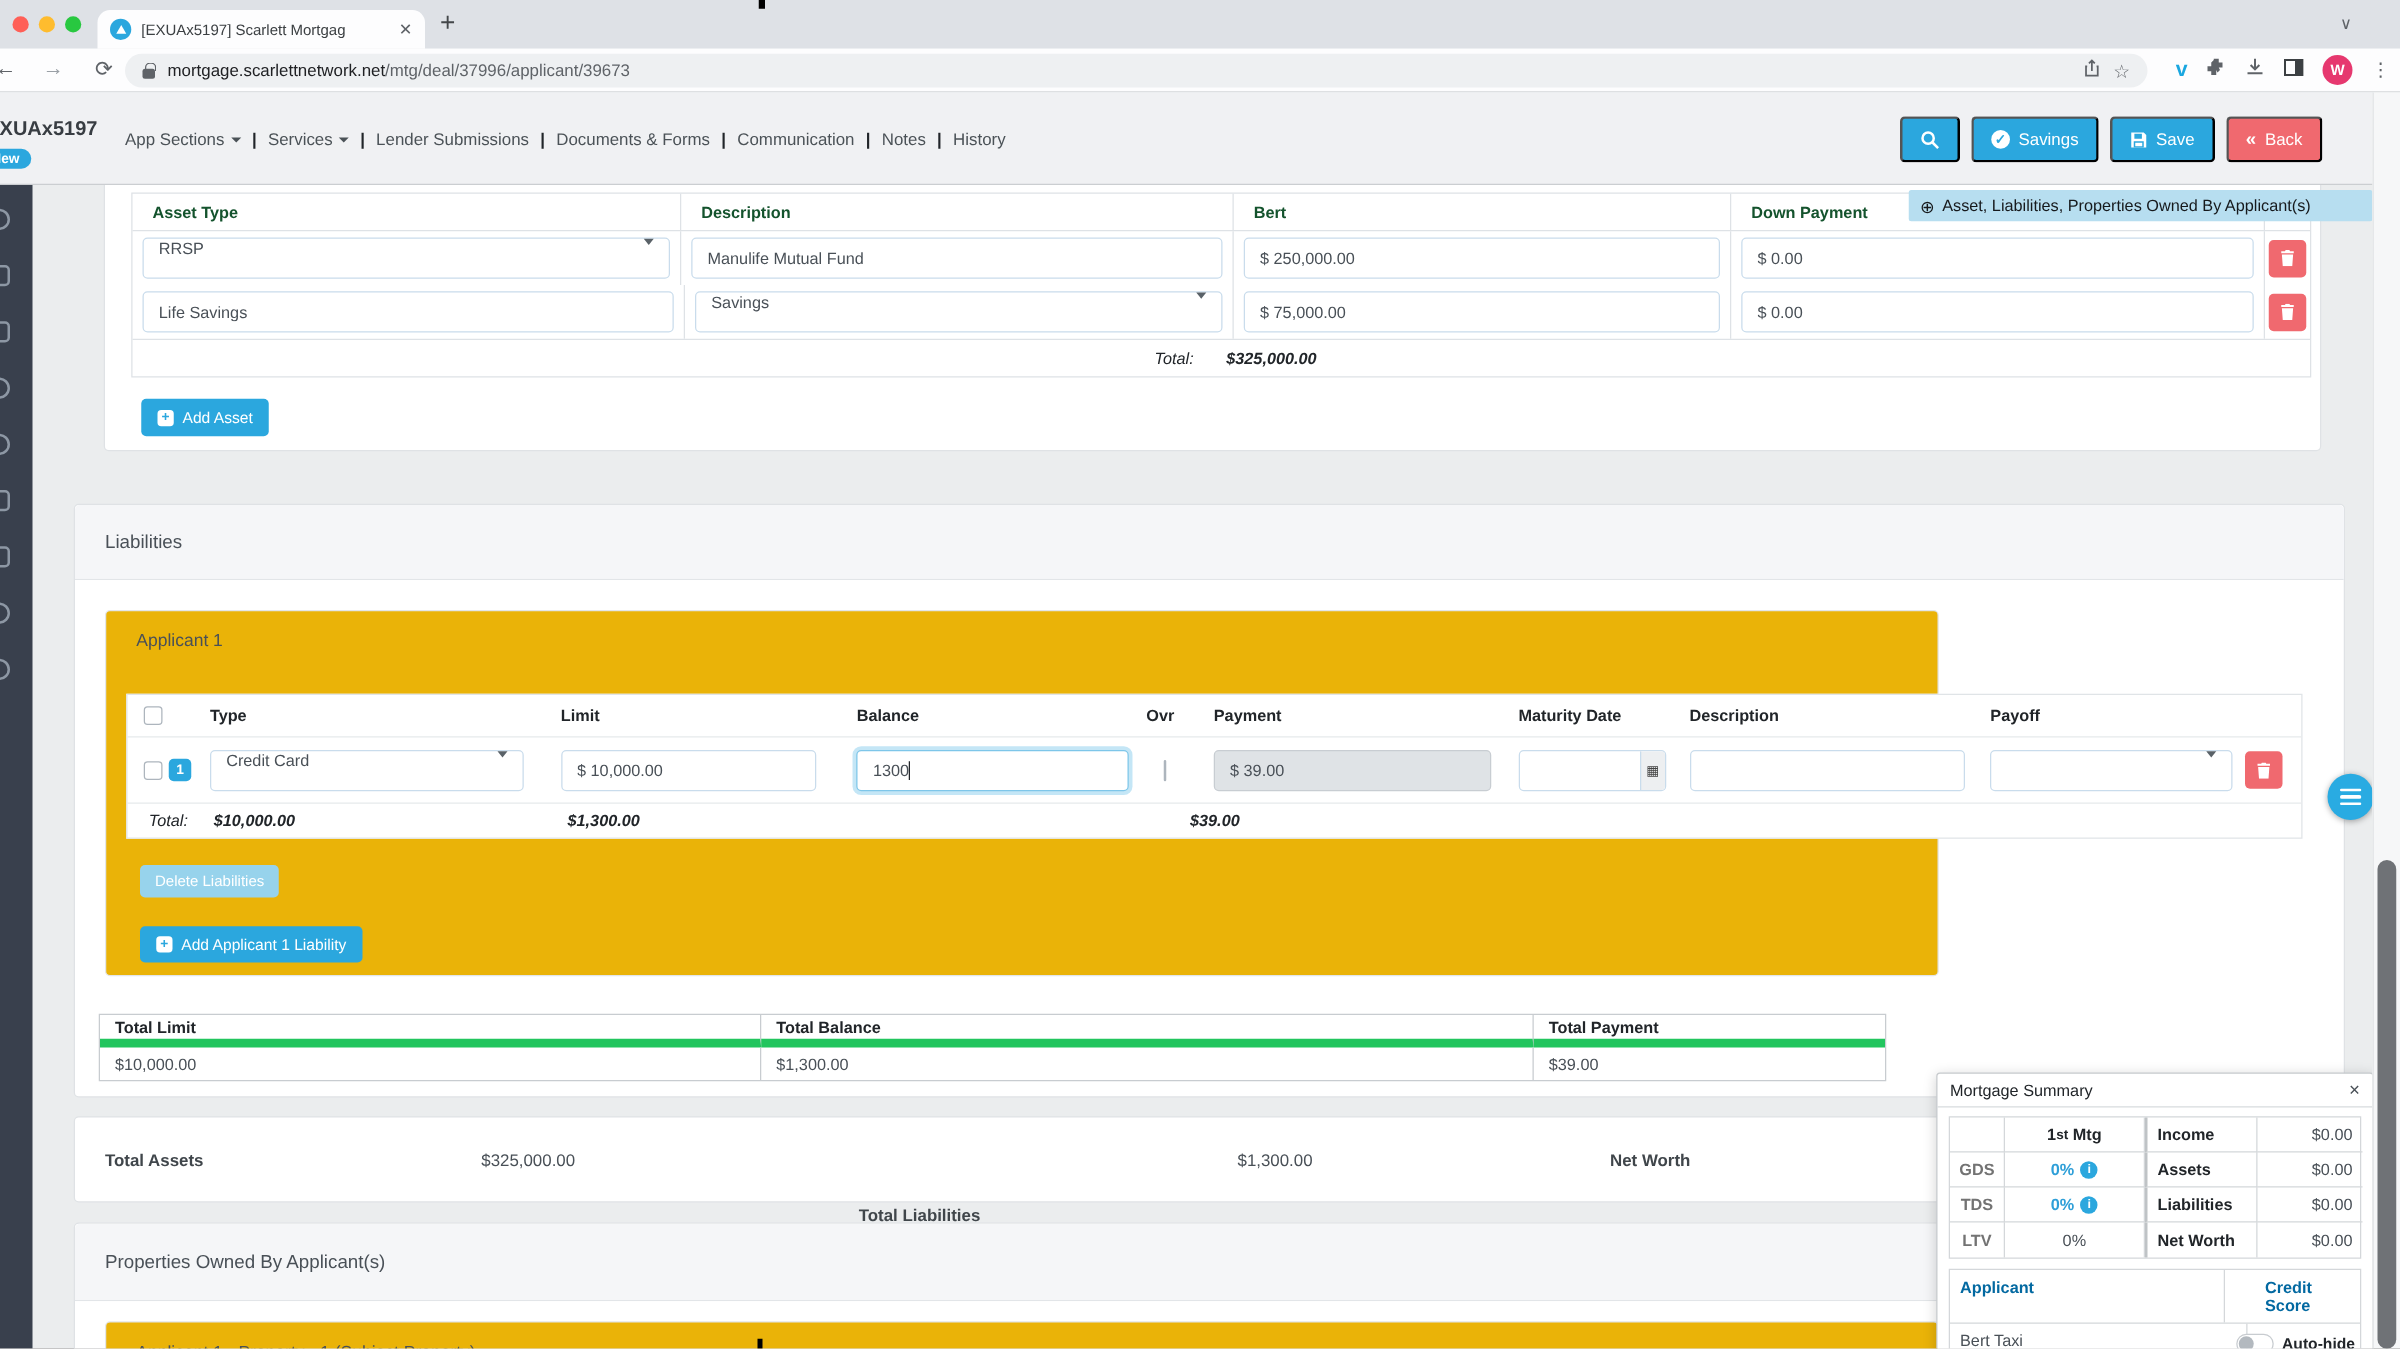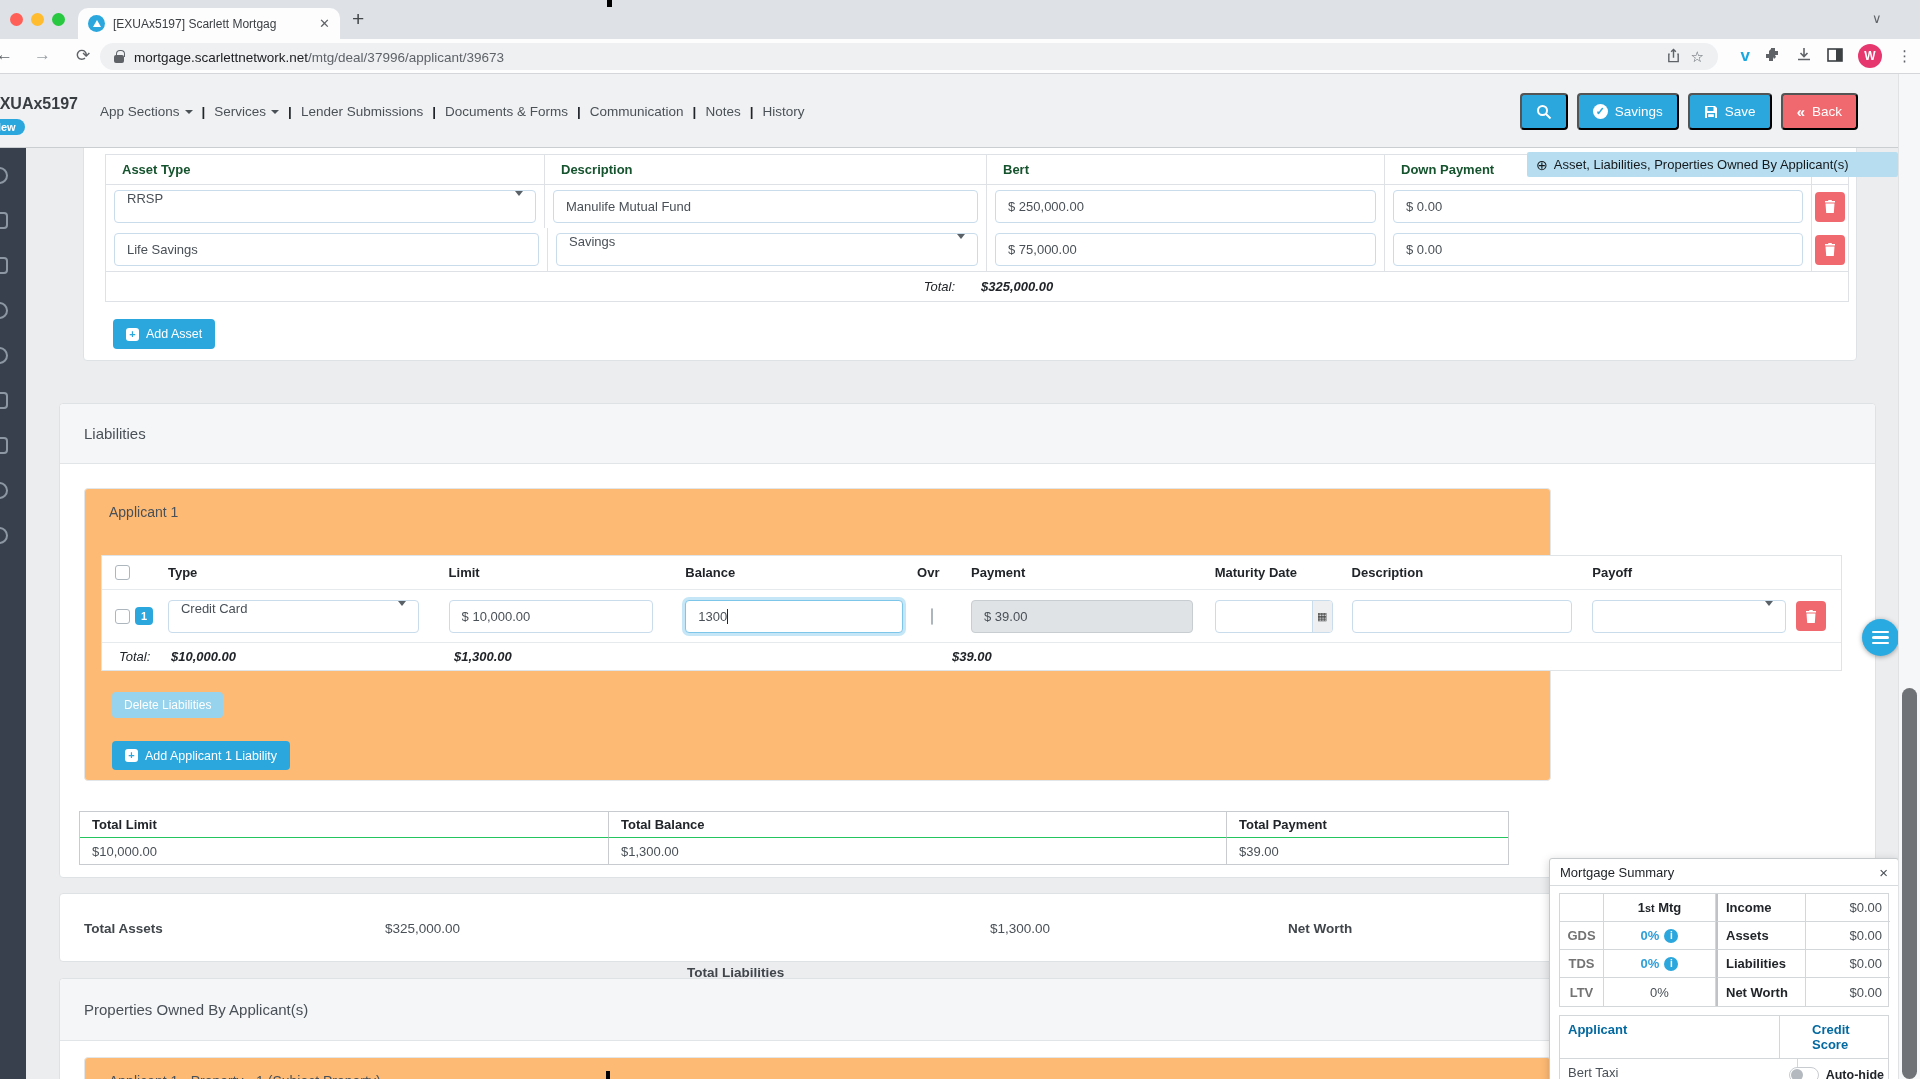--- a/index.html
+++ b/index.html
@@ -69,21 +69,21 @@
 
   .field { height:33px; border:1px solid #c9dcec; border-radius:4px; background:#fff; font-size:13px; color:#495057; padding:0 12px; width:100%; font-family:"Liberation Sans", sans-serif; }
   .sel { display:flex; align-items:flex-start; justify-content:space-between; }
   .caret { width:0; height:0; border-left:4px solid transparent; border-right:4px solid transparent; border-top:5px solid #5a6268; flex:none; }
   .trash { width:30px; height:30px; background:#f0696f; border:none; border-radius:4px; display:flex; align-items:center; justify-content:center; cursor:default; flex:none; }
   .btn-sm { display:inline-flex; align-items:center; gap:7px; background:#2ba7de; color:#fff; border:none; border-radius:4px; font-size:12.5px; padding:0 13px; cursor:default; font-family:"Liberation Sans", sans-serif; }
   .plus-sq { width:13px; height:13px; background:#fff; border-radius:3px; color:#2ba7de; font-weight:bold; font-size:11px; line-height:13px; text-align:center; }
 
   
   .sec-head { height:60px; background:#f5f6f8; border-bottom:1px solid #e2e5e8; border-radius:4px 4px 0 0; display:flex; align-items:center; padding-left:24px; font-size:15px; color:#495057; }
-  .panel { position:absolute; left:24px; top:84px; width:1467px; height:293px; background:#fdba74; border:1px solid #e3e6e9; border-radius:4px; }
+  .panel { position:absolute; left:24px; top:84px; width:1467px; height:293px; background:#eab308; border:1px solid #e3e6e9; border-radius:4px; }
   .applicant-title { position:absolute; left:24px; top:15px; font-size:14px; color:#495057; }
   .ltable { position:absolute; left:16px; top:66px; width:1741px; background:#fff; border:1px solid #e0e4e7; font-size:13px; }
   .lrow { display:flex; align-items:center; }
   .lhead { height:34px; font-weight:bold; color:#212529; border-bottom:1px solid #e6eaec;align-items:center; }
   .lbody { height:52px; }
   .lc-cb{width:62px; display:flex; align-items:center; gap:5px; padding-left:13px;} .lc-type{width:269px; padding:0 14px 0 4px;} .lc-limit{width:235px; padding:0 14px 0 16px;} .lc-bal{width:250px; padding:0 14px 0 18px;} .lc-ovr{width:40px;} .lc-pay{width:250px; padding:0 14px;} .lc-mat{width:135px; padding:0 8px 0 8px;} .lc-desc{width:245px; padding:0 14px 0 10px;} .lc-po{width:210px; padding:0 10px 0 6px;} .lc-act{width:45px;}
   .cb { width:15px; height:15px; border:1px solid #adb5bd; border-radius:3px; background:#fff; flex:none; }
   .idx-badge { width:18px; height:18px; background:#2ba7de; border-radius:4px; color:#fff; font-size:11px; font-weight:bold; display:flex; align-items:center; justify-content:center; }
   .field.focus { border:1px solid #7ec6e9; box-shadow:0 0 0 3px rgba(43,167,222,.28); }
   .cursor-bar { display:inline-block; width:1px; height:15px; background:#212529; vertical-align:middle; }
@@ -94,21 +94,21 @@
   .ltotal span { position:absolute; top:6px; }
   .bi { font-weight:bold; font-style:italic; }
   .btn-delete { position:absolute; left:27px; top:203px; height:26px; background:#97d3ec; color:#fff; border:none; border-radius:4px; font-size:12px; padding:0 12px; font-family:"Liberation Sans", sans-serif; }
   .btn-addliab { position:absolute; left:27px; top:252px; height:29px; }
 
   .sumtable { position:absolute; left:19px; top:407px; width:1430px; border:1px solid #c8ccd0; font-size:13px; background:#fff; }
   .sumrow { display:flex; }
   .sumrow .sc { border-right:1px solid #c8ccd0; height:26px; display:flex; align-items:center; padding-left:12px; }
   .sumrow .sc:last-child { border-right:none; }
   .sc1{width:529px;} .sc2{width:618px;} .sc3{width:281px;}
-  .sumhead .sc { font-weight:bold; color:#212529; border-bottom:1px solid #22c55e; }
+  .sumhead .sc { font-weight:bold; color:#212529; border-bottom:7px solid #22c55e; }
   .sumvals .sc { color:#495057; }
 
   
   .nw-label { position:absolute; top:27px; font-size:13.5px; font-weight:bold; color:#40464b; }
   .nw-value { position:absolute; top:27px; font-size:13.5px; color:#495057; }
 
   
   .ctx-badge { position:absolute; left:1527px; top:4px; height:25px; width:371px; background:#b7def0; display:flex; align-items:center; gap:6px; padding:0 9px; font-size:13px; color:#16191c; white-space:nowrap; overflow:hidden; border-radius:2px; }
   .move-ic { font-size:14px; color:#16191c; }
 

